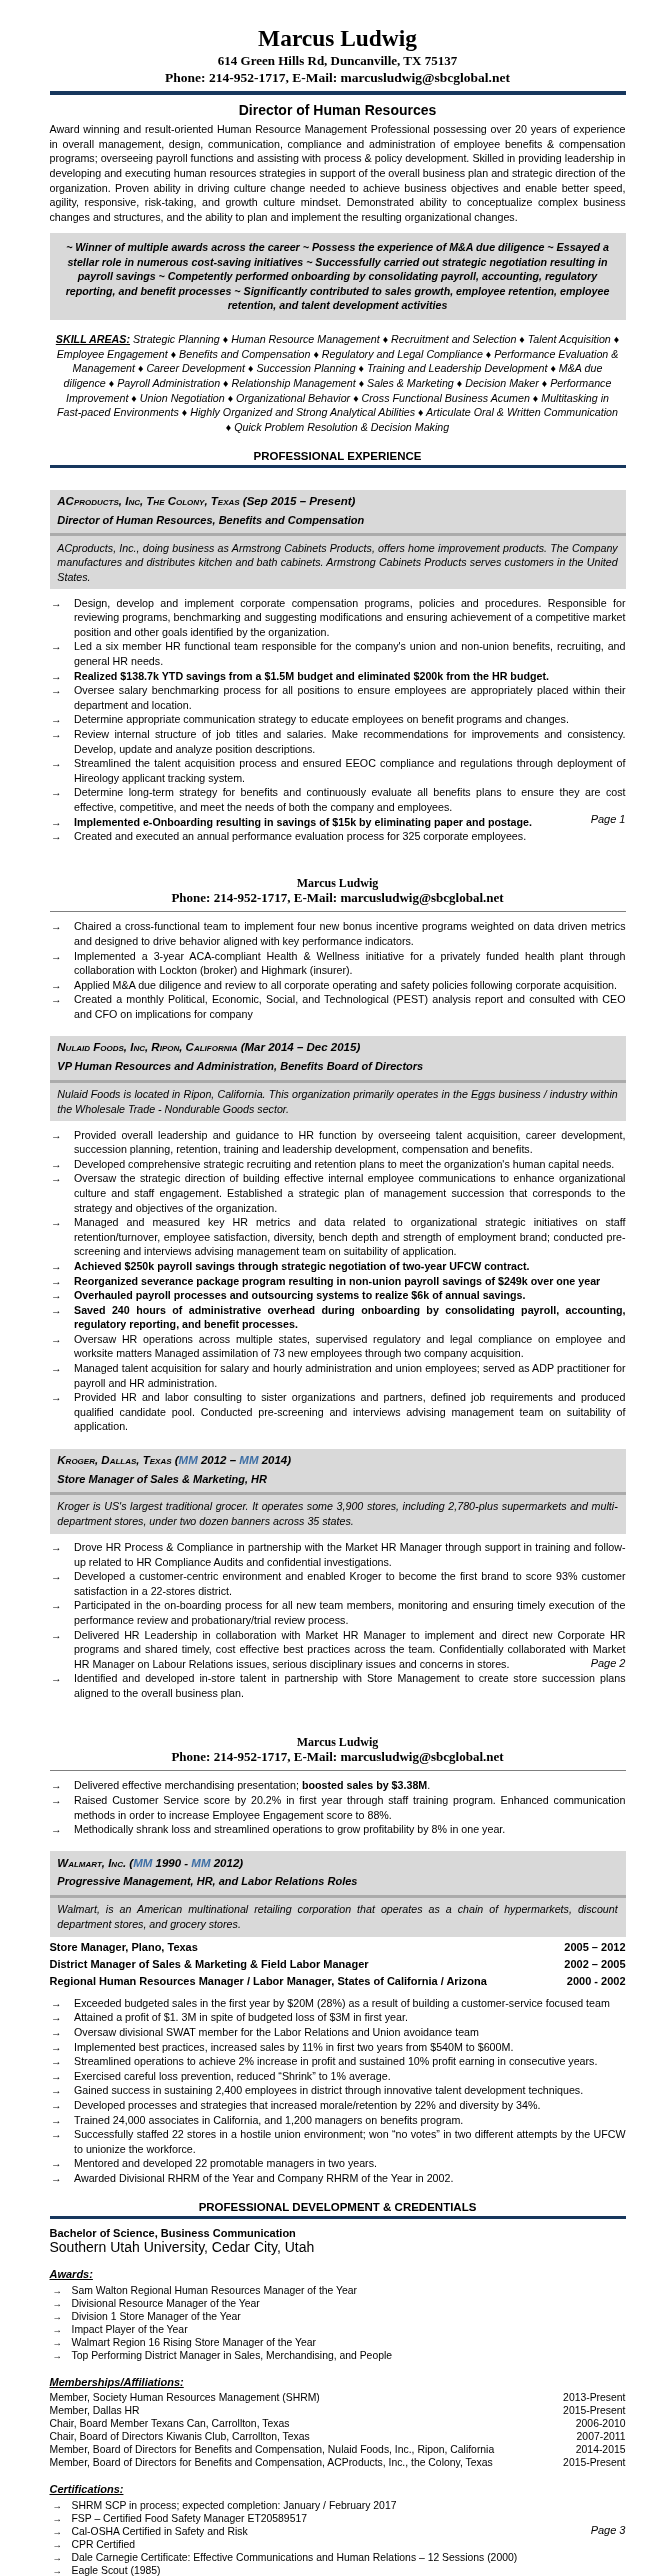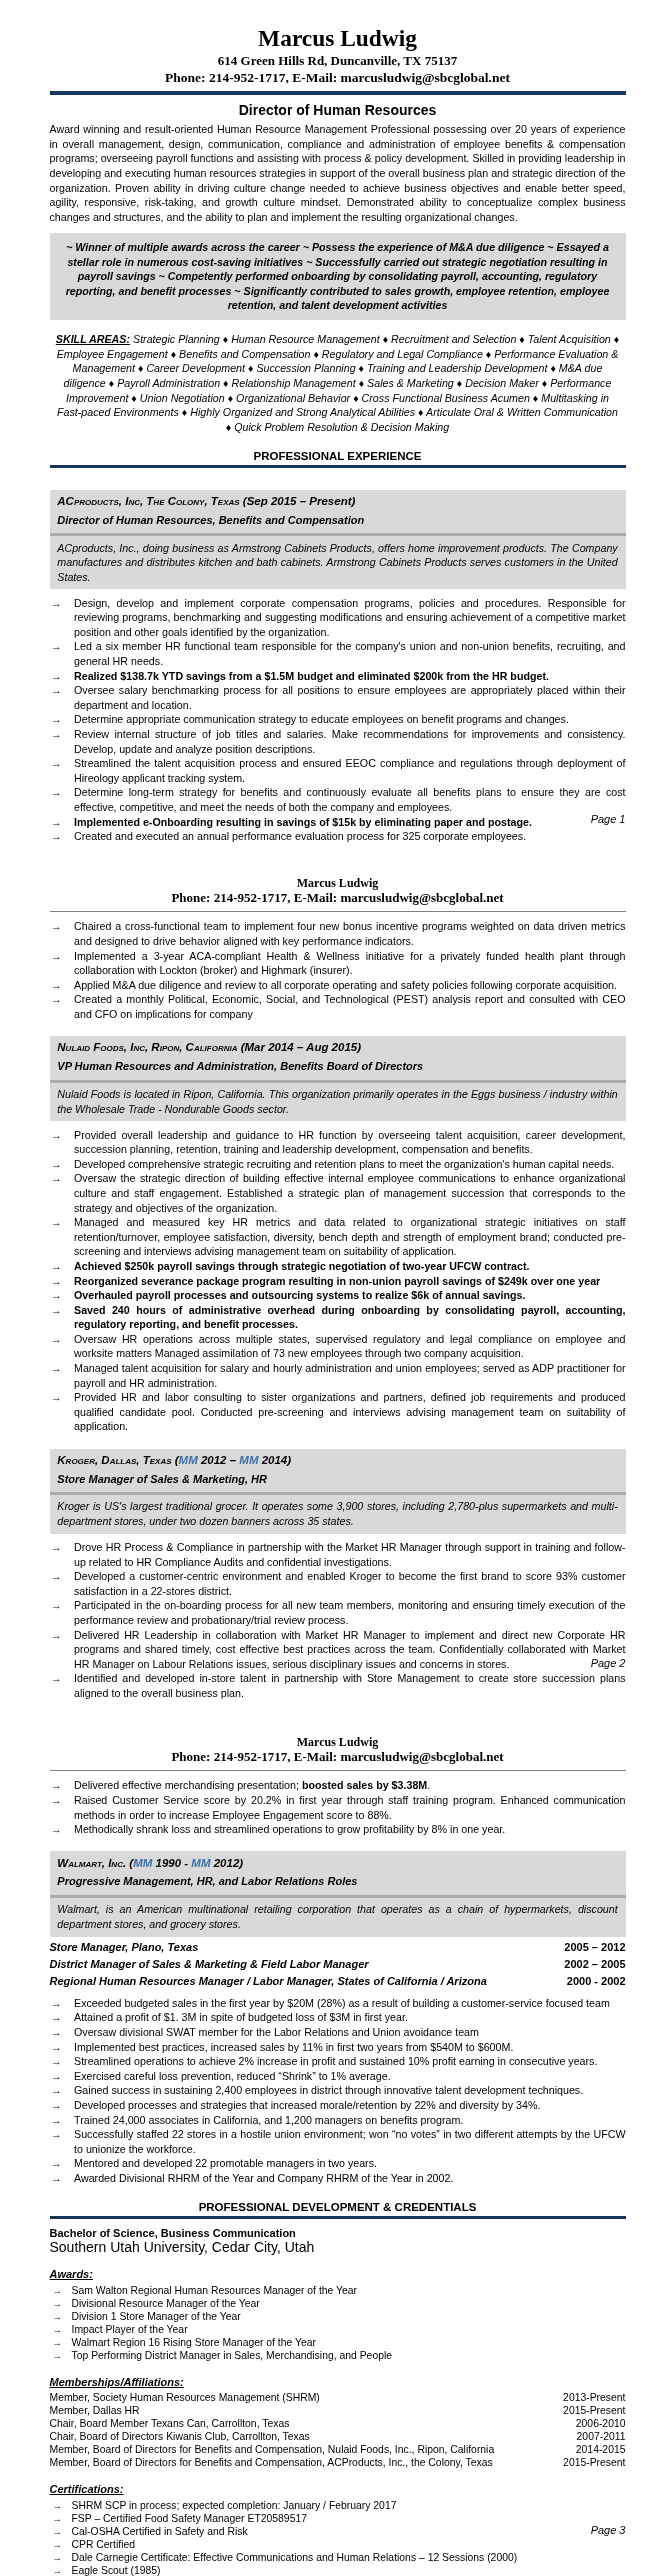--- a/index.html
+++ b/index.html
@@ -38,21 +38,21 @@
   .b{font-weight:bold;}
 
   
   .name-small{font-family:"Liberation Serif",serif;font-weight:bold;font-size:12px;line-height:1.2;text-align:center;}
   .contact-small{font-family:"Liberation Serif",serif;font-weight:bold;font-size:13px;line-height:1.25;text-align:center;}
   .gray-rule{height:1.6px;background:#7F7F7F;margin-top:4.2px;margin-bottom:7.3px;}
 
   
   .roles{margin-top:2.1px;}
   .role-row{display:flex;justify-content:space-between;font-size:11px;line-height:17px;}
-  .role-title{font-weight:bold;font-style:italic;}
+  .role-title{font-weight:bold;}
   .role-dates{font-weight:bold;}
 
   
   .degree{font-weight:bold;font-size:11px;line-height:14px;margin-top:7.3px;}
   .school{font-size:14px;line-height:14px;}
   .cred-label{font-weight:bold;font-style:italic;text-decoration:underline;font-size:11px;line-height:13.5px;margin-top:14px;}
   ul.tight{list-style:none;margin:2.1px 0 0 0;padding:0;}
   ul.tight li{position:relative;padding-left:22px;font-size:10.4px;line-height:13px;text-align:left;}
   ul.tight li::before{content:"\2192";position:absolute;left:3.1px;top:0;font-size:9.4px;color:#222;}
   .mrows{margin-top:2.1px;}
@@ -120,21 +120,21 @@
     <ul class="bullets" style="margin-top:2.1px;">
 
     <li>Chaired a cross-functional team to implement four new bonus incentive programs weighted on data driven metrics and designed to drive behavior aligned with key performance indicators.</li>
         <li>Implemented a 3-year ACA-compliant Health &amp; Wellness initiative for a privately funded health plant through collaboration with Lockton (broker) and Highmark (insurer).</li>
         <li>Applied M&amp;A due diligence and review to all corporate operating and safety policies following corporate acquisition.</li>
         <li>Created a monthly Political, Economic, Social, and Technological (PEST) analysis report and consulted with CEO and CFO on implications for company</li>
       </ul>
 
     <div class="job">
       <div class="job-head">
-        <div class="co"><span>Nulaid Foods, Inc, Ripon, California </span><span class="dates-part">(Mar 2014 – Aug 2015)</span></div>
+        <div class="co"><span>Nulaid Foods, Inc, Ripon, California </span><span class="dates-part">(Mar 2014 – Dec 2015)</span></div>
         <div class="role-line">VP Human Resources and Administration, Benefits Board of Directors</div>
       </div>
       <div class="job-desc">Nulaid Foods is located in Ripon, California. This organization primarily operates in the Eggs business / industry within the Wholesale Trade - Nondurable Goods sector.</div>
       <ul class="bullets">
 
       <li>Provided overall leadership and guidance to HR function by overseeing talent acquisition, career development, succession planning, retention, training and leadership development, compensation and benefits.</li>
           <li>Developed comprehensive strategic recruiting and retention plans to meet the organization's human capital needs.</li>
           <li>Oversaw the strategic direction of building effective internal employee communications to enhance organizational culture and staff engagement. Established a strategic plan of management succession that corresponds to the strategy and objectives of the organization.</li>
           <li>Managed and measured key HR metrics and data related to organizational strategic initiatives on staff retention/turnover, employee satisfaction, diversity, bench depth and strength of employment brand; conducted pre-screening and interviews advising management team on suitability of application.</li>
           <li class="bold">Achieved $250k payroll savings through strategic negotiation of two-year UFCW contract.</li>

